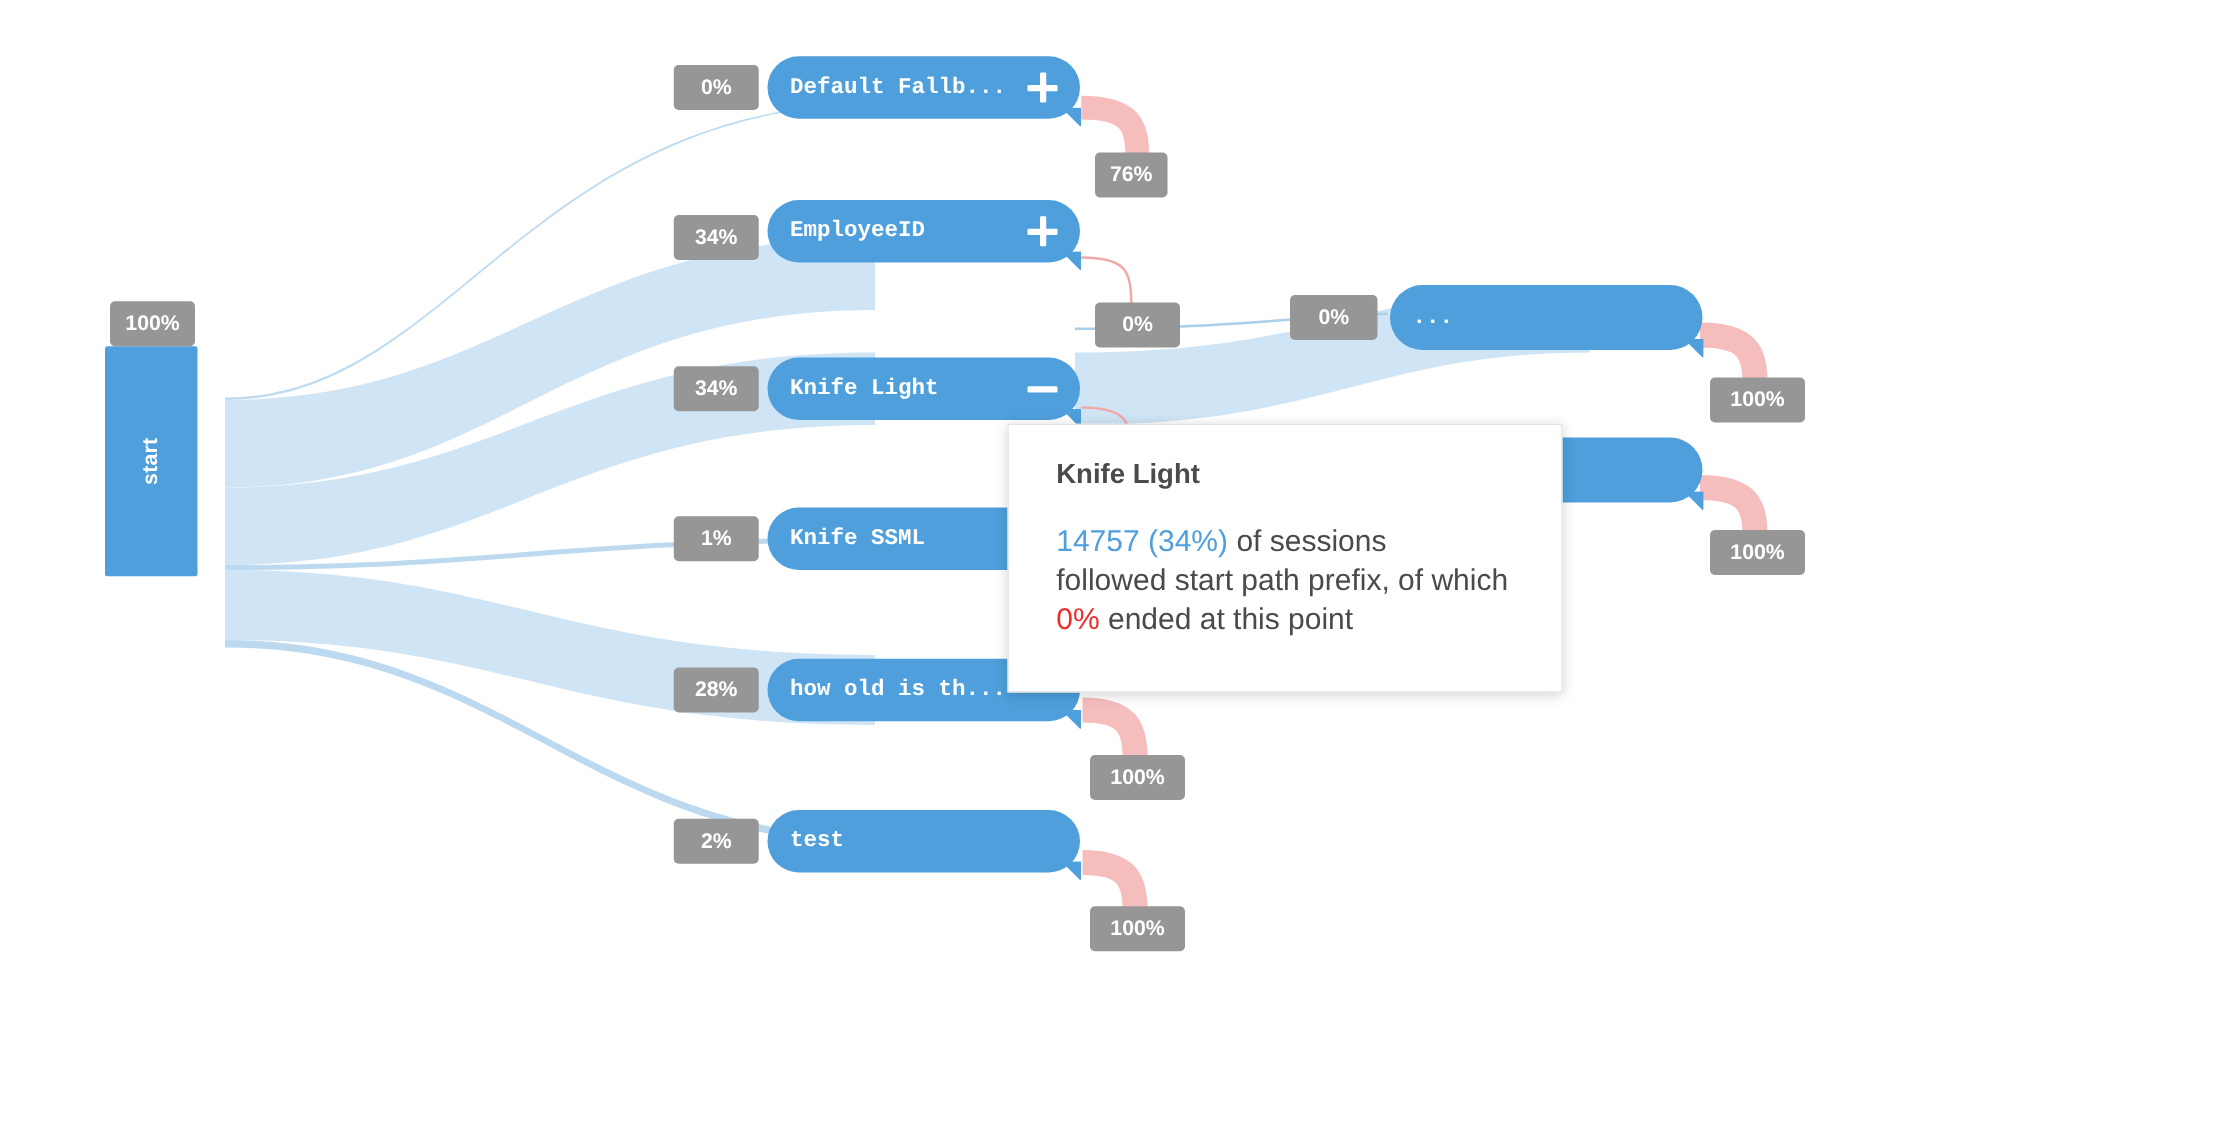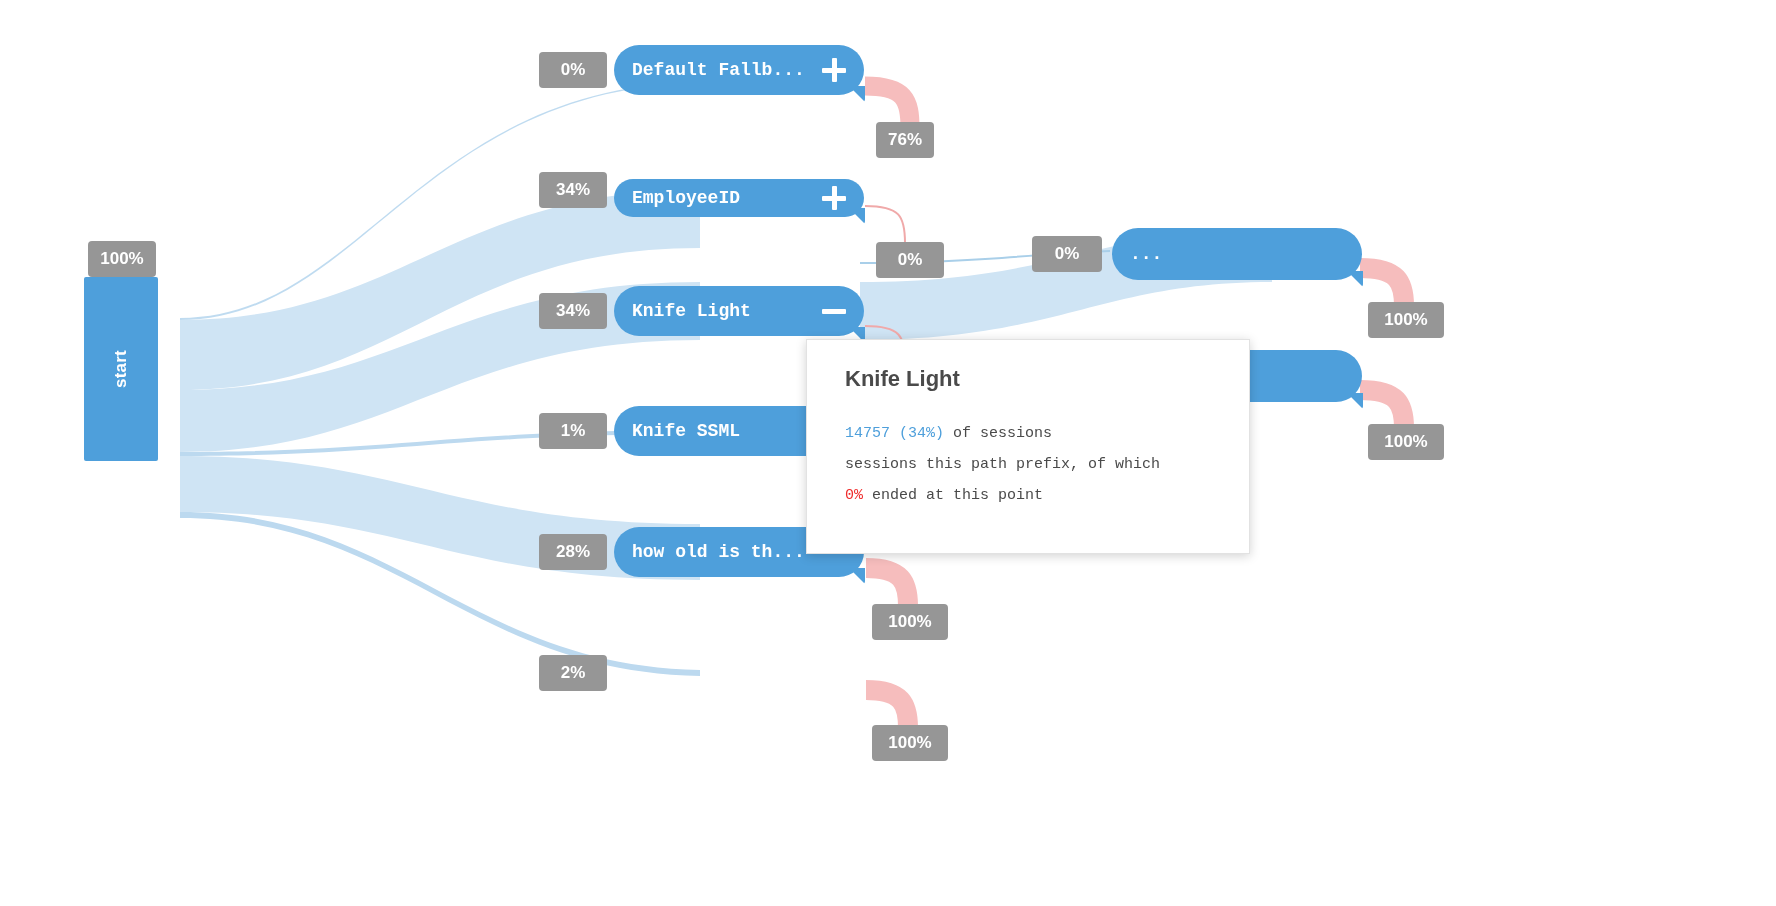--- a/index.html
+++ b/index.html
@@ -37,21 +37,21 @@
   .badge{position:absolute;background:#969696;border-radius:4px;color:#fff;
         font-weight:bold;font-size:17px;display:flex;align-items:center;
         justify-content:center;height:36px;padding:0 12px;box-sizing:border-box;}
 
   
   .tooltip{position:absolute;background:#fff;border:1px solid #e2e2e2;
         box-shadow:0 2px 10px rgba(0,0,0,.18);padding:26px 34px 28px 38px;
         box-sizing:border-box;}
   .tooltip .tt-title{color:#4a4a4a;font-size:22px;font-weight:bold;
         margin:0 0 26px 0;}
-  .tooltip .tt-body{color:#4a4a4a;font-size:15px;line-height:31px;font-family:Liberation Mono, monospace;}
+  .tooltip .tt-body{color:#4a4a4a;font-size:24px;line-height:31px;}
   .tooltip .tt-blue{color:#4e9fdb;}
   .tooltip .tt-red{color:#ef2b2b;}
 </style>
 </head>
 <body>
 
 <div id="stage">
 
   <svg class="flows" viewBox="0 0 1776 906">
     <defs></defs>
@@ -96,21 +96,21 @@
     <span class="label">Default Fallb...</span>
     <span class="tgl">
       <span class="bar-h"></span>
         <span class="bar-v"></span>
     </span>
     <span class="notch"></span>
   </div>
   <div class="badge" style="left:539px;top:52px;width:68px;">0%</div>
   <div class="badge" style="left:876px;top:122px;width:58px;">76%</div>
 
-  <div class="node" style="left:614px;top:179px;width:250px;height:38px;">
+  <div class="node" style="left:614px;top:160px;width:250px;height:50px;">
     <span class="label">EmployeeID</span>
     <span class="tgl">
       <span class="bar-h"></span>
         <span class="bar-v"></span>
     </span>
     <span class="notch"></span>
   </div>
   <div class="badge" style="left:539px;top:172px;width:68px;">34%</div>
   <div class="badge" style="left:876px;top:242px;width:68px;">0%</div>
 
@@ -128,38 +128,42 @@
   </div>
   <div class="badge" style="left:539px;top:413px;width:68px;">1%</div>
 
   <div class="node" style="left:614px;top:527px;width:250px;height:50px;">
     <span class="label">how old is th...</span>
     <span class="notch"></span>
   </div>
   <div class="badge" style="left:539px;top:534px;width:68px;text-align:right;">28%</div>
   <div class="badge" style="left:872px;top:604px;width:76px;">100%</div>
 
+  <div class="node" style="left:614px;top:648px;width:250px;height:50px;">
+    <span class="label">test</span>
+    <span class="notch"></span>
+  </div>
   <div class="badge" style="left:539px;top:655px;width:68px;">2%</div>
   <div class="badge" style="left:872px;top:725px;width:76px;">100%</div>
 
   <div class="node" style="left:1112px;top:228px;width:250px;height:52px;">
     <span class="label">...</span>
     <span class="notch"></span>
   </div>
   <div class="badge" style="left:1032px;top:236px;width:70px;">0%</div>
   <div class="badge" style="left:1368px;top:302px;width:76px;">100%</div>
 
   <div class="node" style="left:1112px;top:350px;width:250px;height:52px;">
     <span class="label"></span>
     <span class="notch"></span>
   </div>
   <div class="badge" style="left:1368px;top:424px;width:76px;">100%</div>
 
   <div class="tooltip" style="left:806px;top:339px;width:444px;height:215px;">
     <div class="tt-title">Knife Light</div>
     <div class="tt-body">
       <span class="tt-blue">14757 (34%)</span><span> of sessions</span><br>
-      <span>sessions this path prefix, of which</span><br>
+      <span>followed start path prefix, of which</span><br>
       <span class="tt-red">0%</span><span> ended at this point</span>
     </div>
   </div>
 
 </div>
 
 </body></html>

